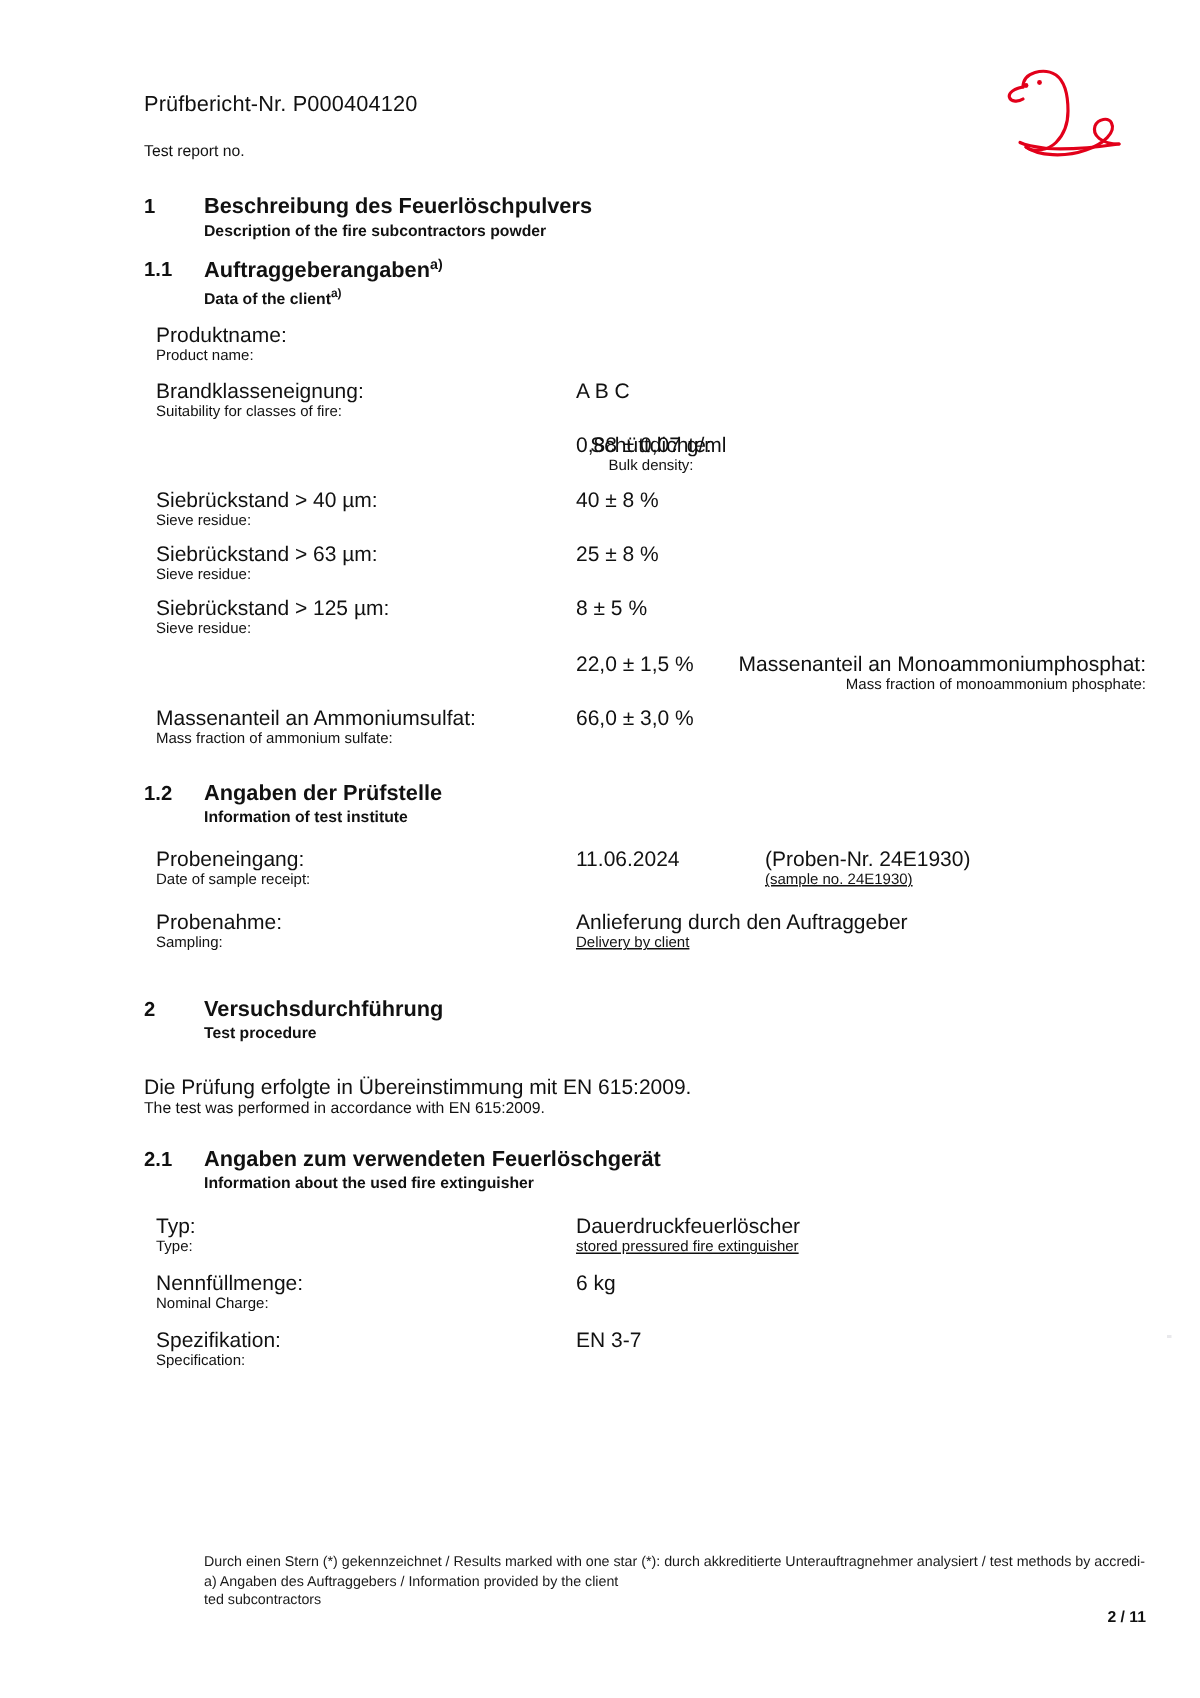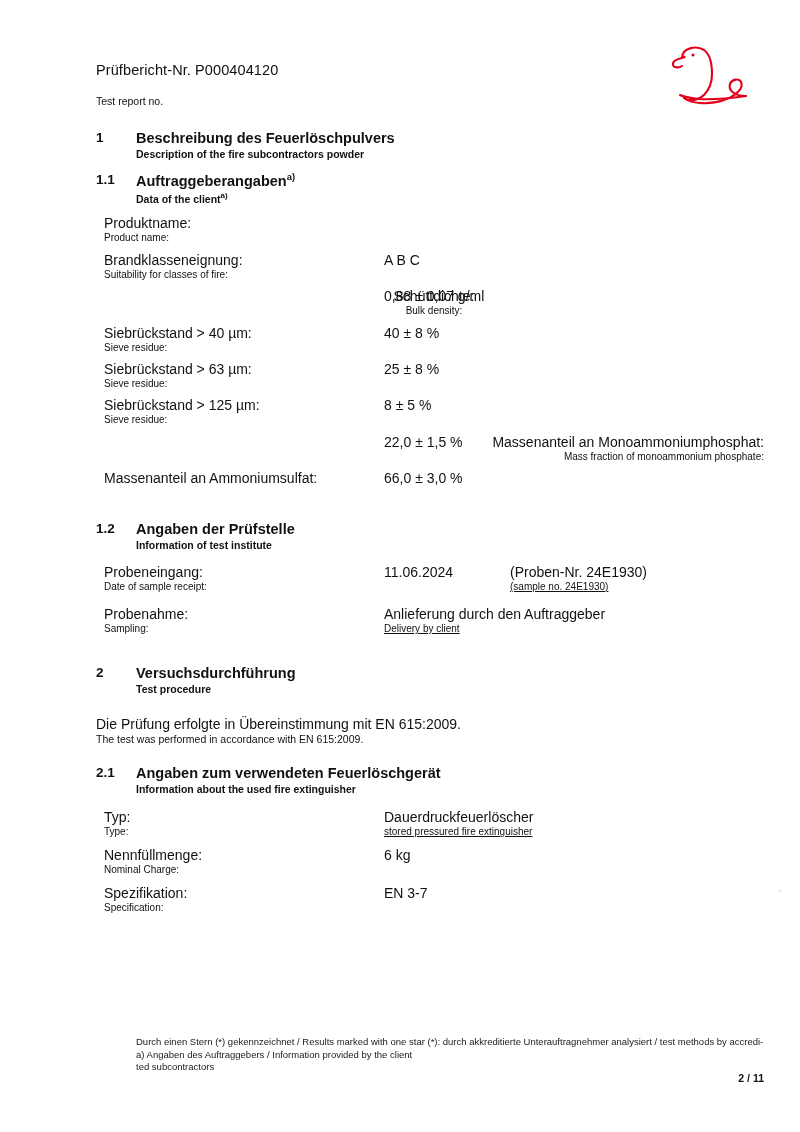--- a/index.html
+++ b/index.html
@@ -268,20 +268,21 @@
     </div>
     <div class="kv-row" style="height:36px;text-align:right;">
       <div class="kv-label-de">Massenanteil an Monoammoniumphosphat:</div>
       <div class="kv-label-en">Mass fraction of monoammonium phosphate:</div>
       <div class="kv-value">
         <div class="kv-value-de">22,0 ± 1,5 %</div>
       </div>
     </div>
     <div class="kv-row" style="height:36px;">
       <div class="kv-label-de">Massenanteil an Ammoniumsulfat:</div>
+      <div class="kv-label-en">Mass fraction of ammonium sulfate:</div>
       <div class="kv-value">
         <div class="kv-value-de">66,0 ± 3,0 %</div>
       </div>
     </div>
   </div>
 
   <div class="section" style="top:521px;">
     <div class="sec-row">
       <div class="sec-num">1.2</div>
       <div class="sec-titles">

